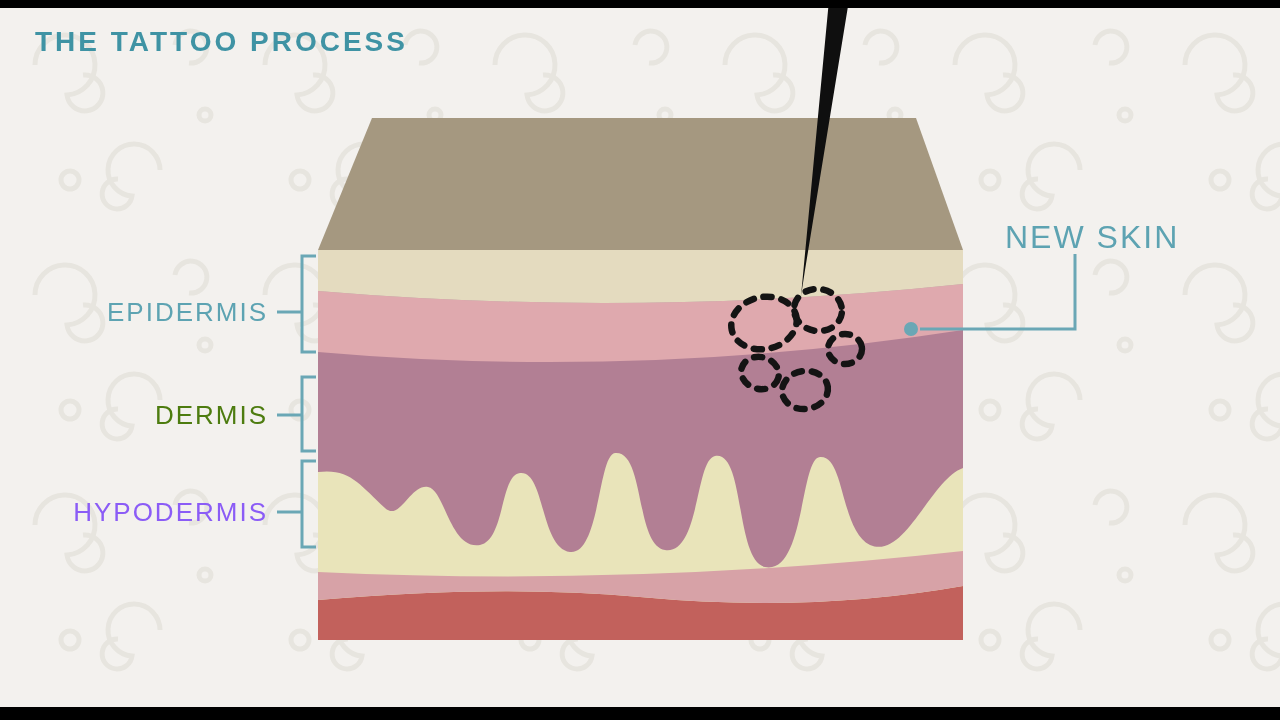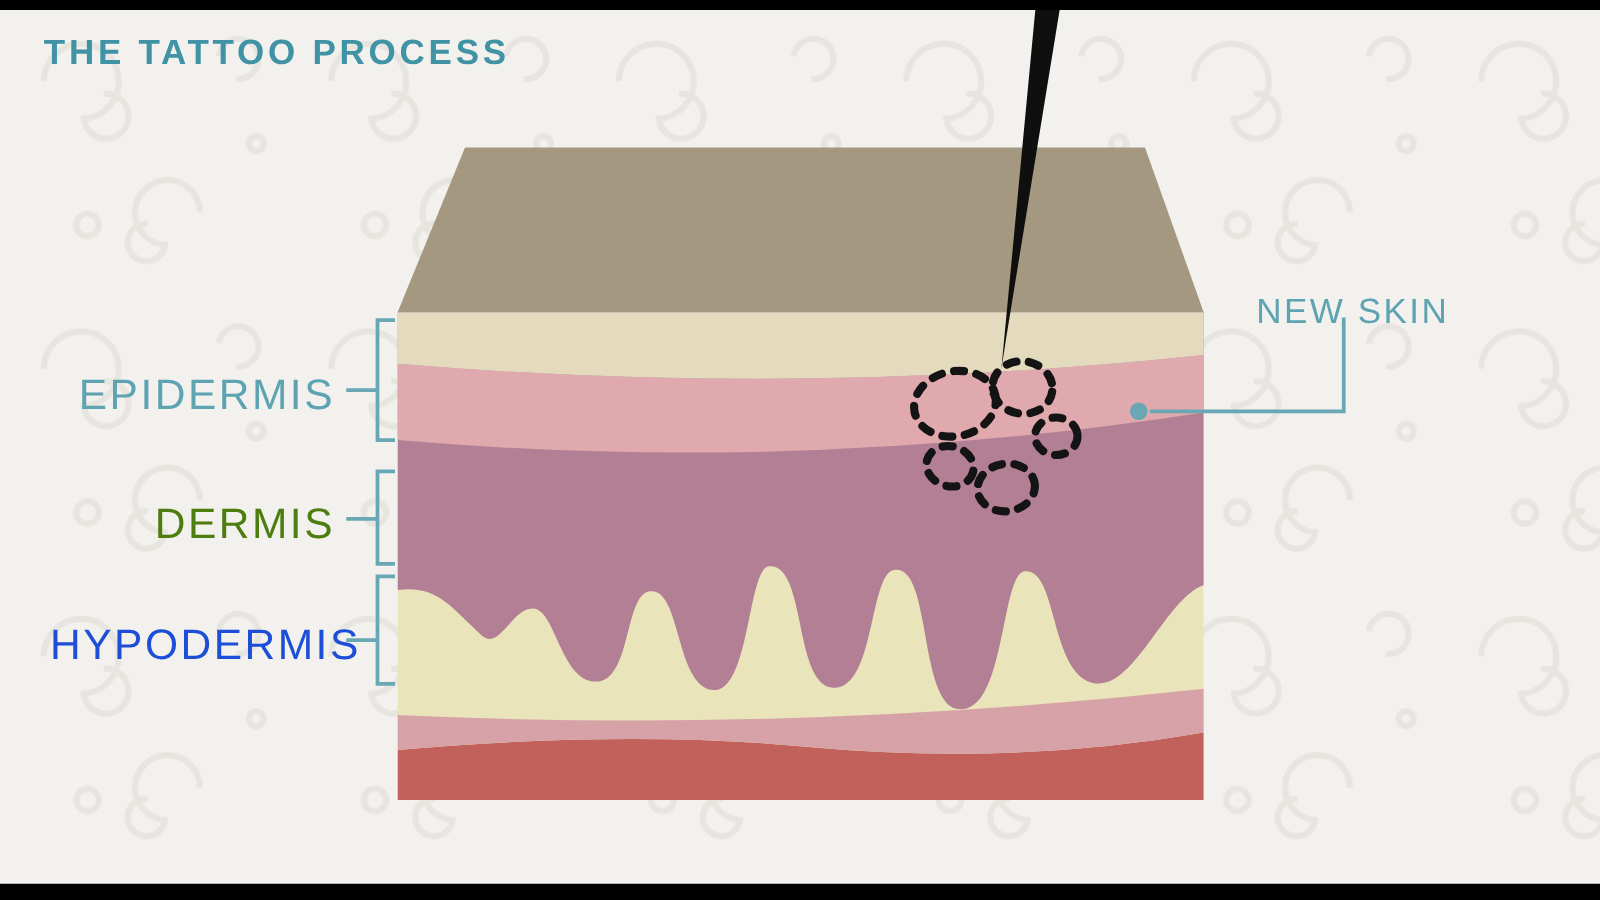--- a/index.html
+++ b/index.html
@@ -10,28 +10,28 @@
   .letterbox{position:absolute;left:0;width:100%;}
   .letterbox.top{top:0;height:8px;}
   .letterbox.bottom{bottom:0;height:13px;}
   .scene{position:absolute;left:0;top:0;width:1280px;height:720px;}
   .title{
     position:absolute;left:35px;top:28px;margin:0;
     font-size:28px;font-weight:bold;letter-spacing:3px;line-height:1;
   }
   .layer-label{
     position:absolute;left:40px;width:228px;text-align:right;
-    font-size:34px;letter-spacing:2px;line-height:1;
+    font-size:26px;letter-spacing:2px;line-height:1;
   }
   .layer-label.epidermis{top:299px;}
   .layer-label.dermis{top:402px;}
   .layer-label.hypodermis{top:499px;}
   .annot-label{
-    position:absolute;left:1005px;top:235px;
-    font-size:28px;letter-spacing:2px;line-height:1;
+    position:absolute;left:1005px;top:221px;
+    font-size:32px;letter-spacing:2px;line-height:1;
   }
 </style>
 </head>
 <body>
 
 <div class="stage" style="background-color: rgb(243, 241, 238);">
 
   <svg class="scene" viewBox="0 0 1280 720" aria-hidden="true">
     <defs>
       <pattern id="damask" width="230" height="230" patternUnits="userSpaceOnUse">
@@ -89,19 +89,19 @@
       <path d="M316,461 L302,461 L302,547 L316,547 M277,512 L302,512"></path>
       <path d="M1075,254 L1075,329 L920,329"></path>
     </g>
     <circle cx="911" cy="329" r="7" fill="#6aa7b5"></circle>
   </svg>
 
   <h1 class="title" style="color: rgb(63, 147, 164);">THE TATTOO PROCESS</h1>
 
   <div class="layer-label epidermis" style="color: rgb(93, 163, 178);">EPIDERMIS</div>
   <div class="layer-label dermis" style="color: #4d7c0f;">DERMIS</div>
-  <div class="layer-label hypodermis" style="color: #1d4ed8;">HYPODERMIS</div>
+  <div class="layer-label hypodermis" style="color: #8b5cf6;">HYPODERMIS</div>
 
   <div class="annot-label" style="color: rgb(93, 163, 178);">NEW SKIN</div>
 
   <div class="letterbox top" style="background-color: rgb(0, 0, 0);"></div>
   <div class="letterbox bottom" style="background-color: rgb(0, 0, 0);"></div>
 </div>
 
 </body></html>

